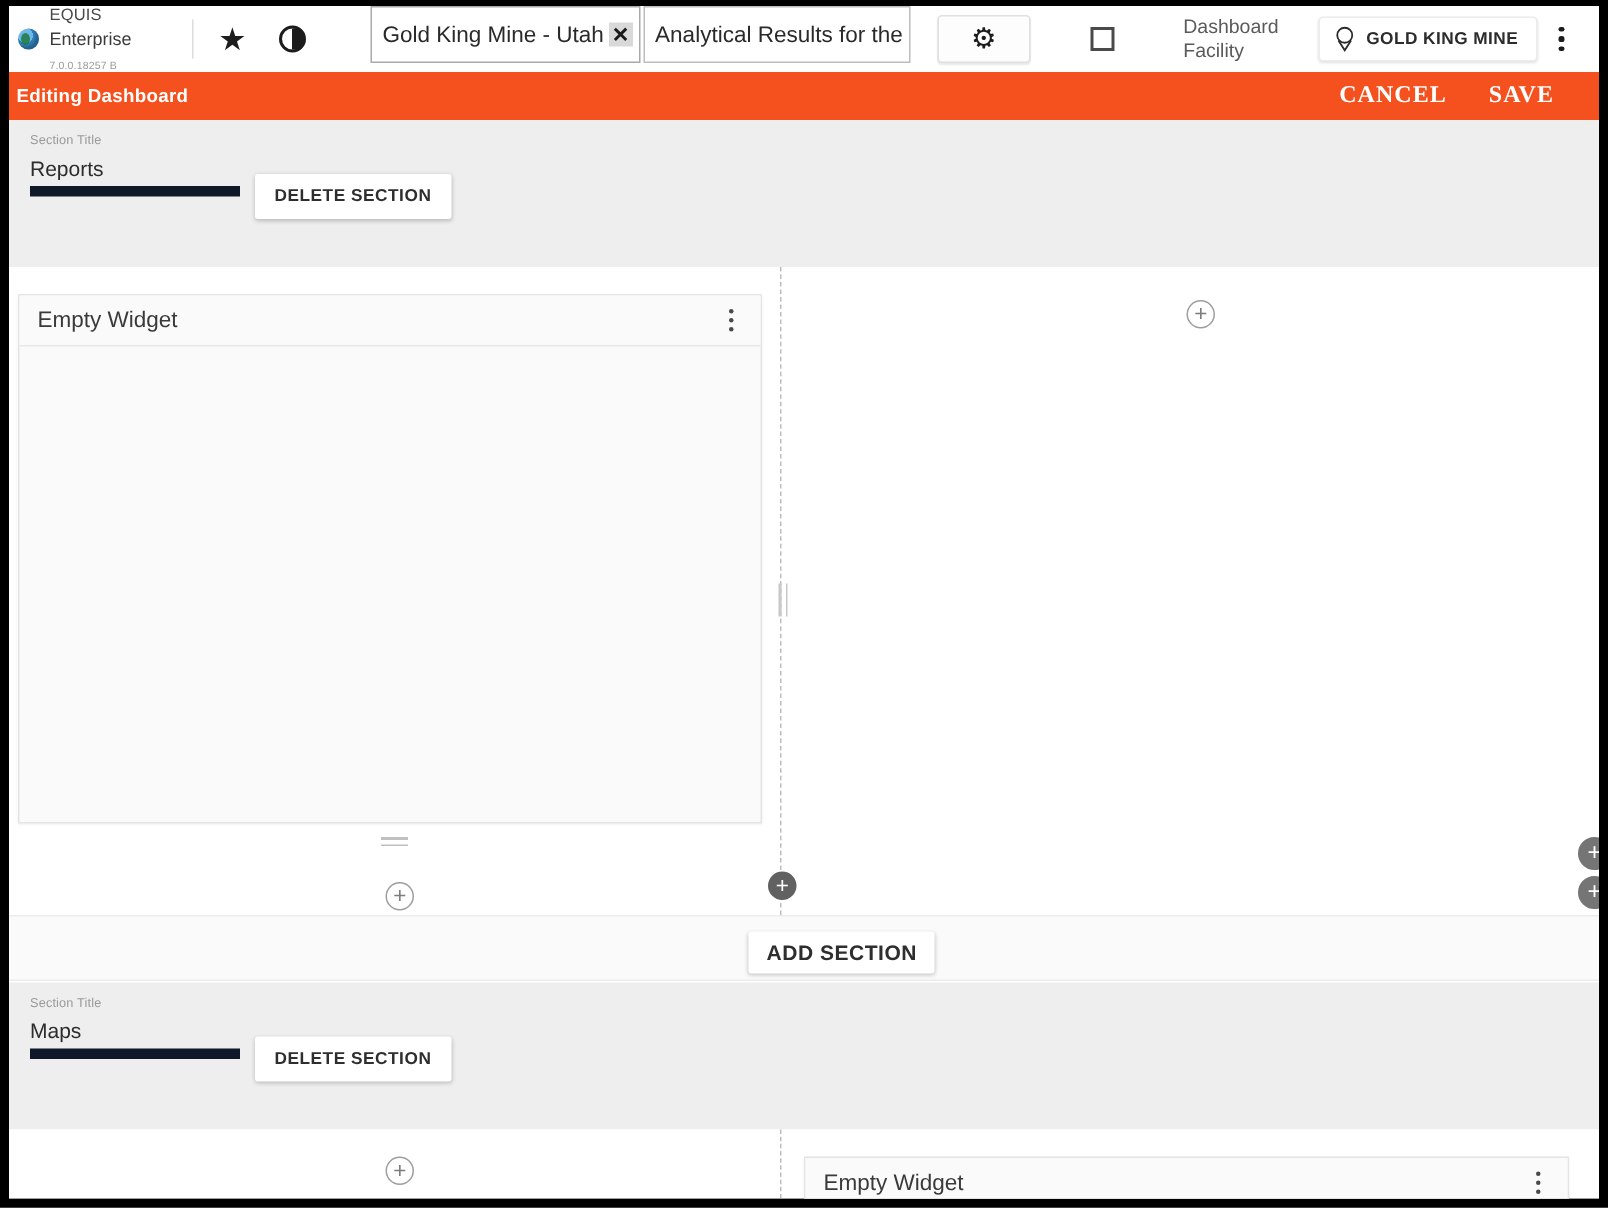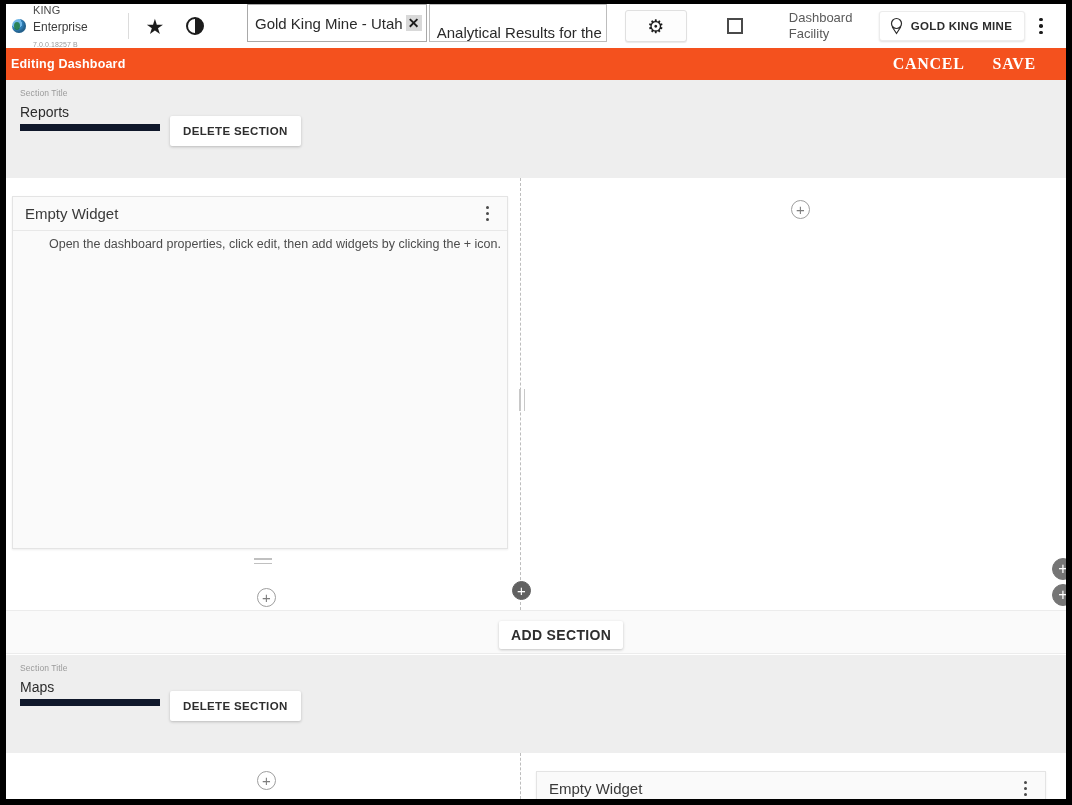--- a/index.html
+++ b/index.html
@@ -64,21 +64,21 @@
   .tab {
     background: #fff;
     border: 1px solid #a9a9a9;
     height: 38px;
     display: flex; align-items: center;
     padding: 0 4px 0 7px;
     font-size: 15px; color: #2a2a2a;
     white-space: nowrap; cursor: pointer;
     position: relative;
   }
-  .tab + .tab { margin-left: 2px; border-color: #bdbdbd; align-items: flex-end; }
+  .tab + .tab { margin-left: 2px; border-color: #bdbdbd; }
   .tab-close {
     width: 16px; height: 16px; flex: none;
     display: flex; align-items: center; justify-content: center;
     font-size: 14px; color: #1a1a1a; font-weight: bold;
     background: #d9d9d9; margin-left: -6px;
   }
 
   .gear-btn {
     width: 62px; height: 32px; margin-left: 18px;
     background: #fdfdfd; border: 1px solid #e0e0e0; border-radius: 3px;
@@ -218,21 +218,21 @@
 </head>
 <body>
 
 <div id="app">
 
   <div class="topbar">
 
     <div class="brand">
       <span class="globe-icon"></span>
       <span class="brandtext">
-        <span class="brand-l1">KING</span><br>
+        <span class="brand-l1">EQUIS</span><br>
         <span class="brand-l2">Enterprise</span><br>
         <span class="brand-ver">7.0.0.18257 B</span>
       </span>
     </div>
 
     <span class="hdr-divider"></span>
 
     <button class="ico-btn">
       <span class="star">★</span>
     </button>
@@ -301,21 +301,20 @@
 
     <div class="widget" style="left:6px; top:18px; width:496px; height:353px;">
       <div class="widget-head">
         <span class="widget-title">Empty Widget</span>
         <div class="kebab-w">
           <i></i>
             <i></i>
             <i></i>
         </div>
       </div>
-      <div class="widget-body">Open the dashboard properties, click edit, then add widgets by clicking the + icon.</div>
     </div>
 
     <div class="resize-grip" style="left:248px; top:378px;">
       <i></i>
         <i></i>
     </div>
 
     <div class="add-circle" style="left:785px; top:22px;">+</div>
 
     <div class="add-circle" style="left:251px; top:410px;">+</div>

